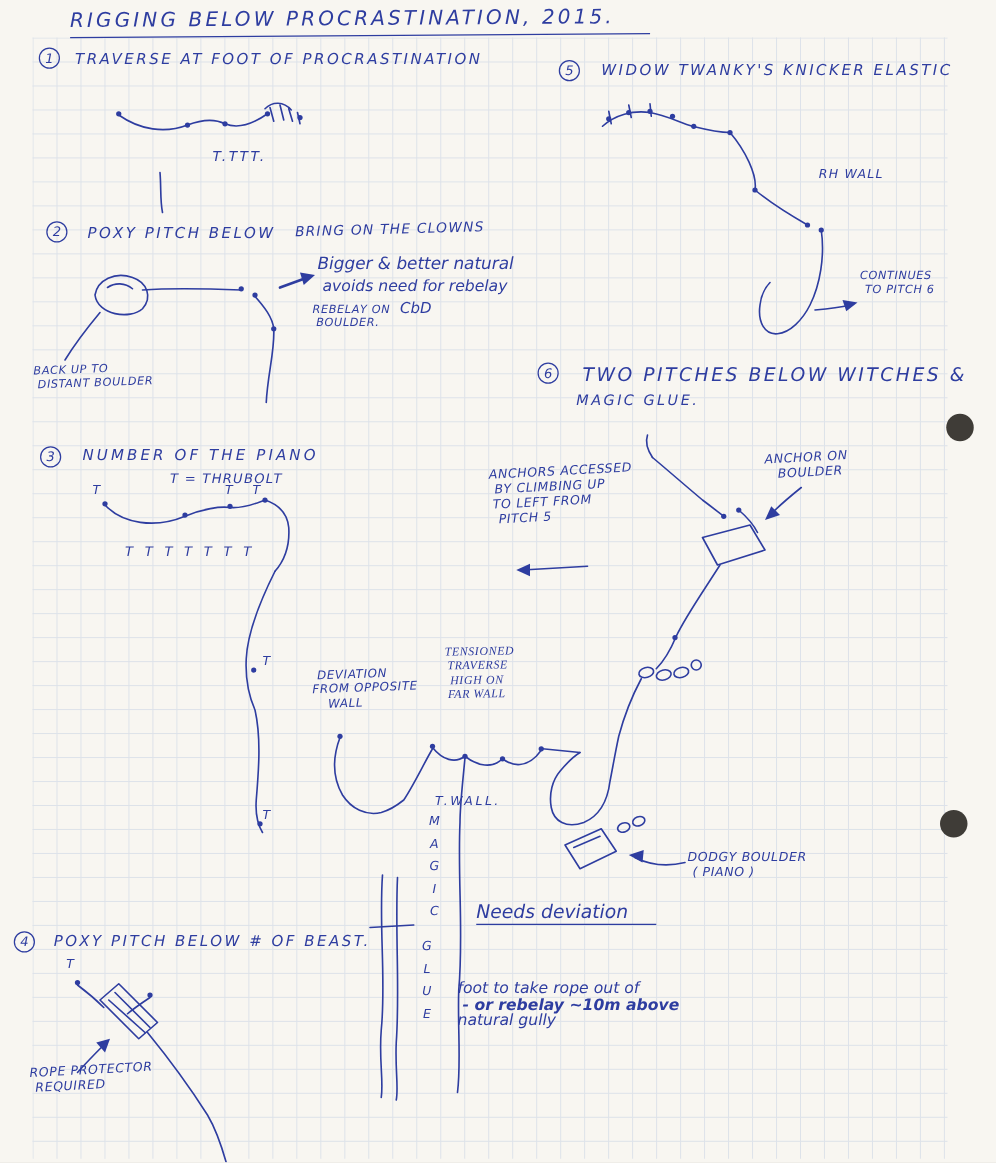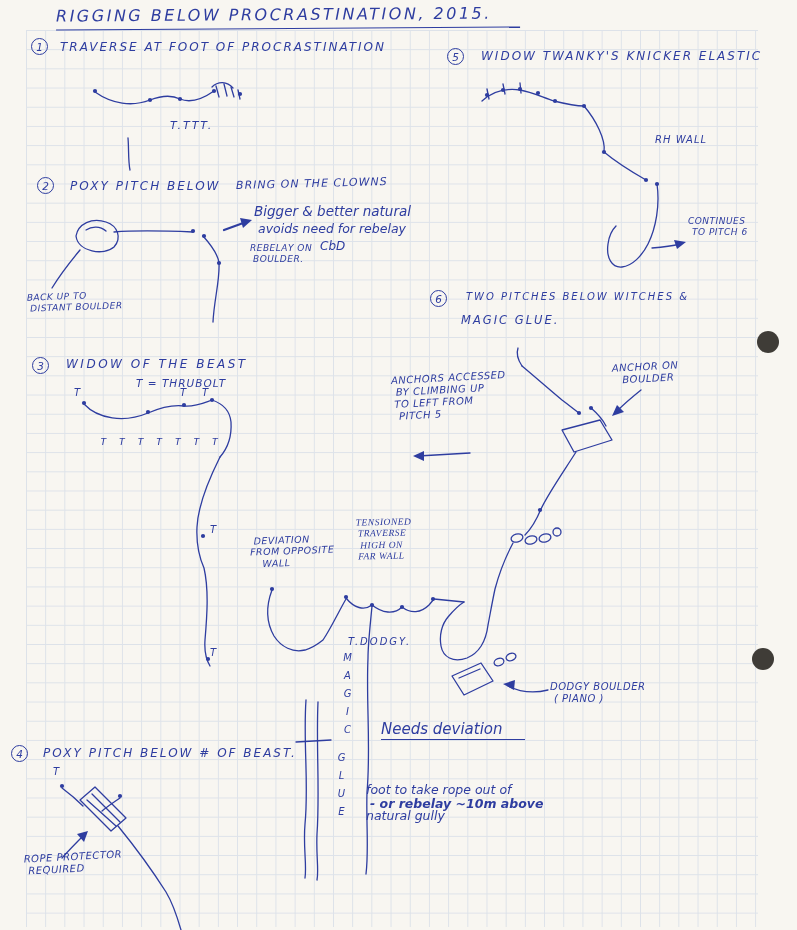--- a/index.html
+++ b/index.html
@@ -158,30 +158,30 @@
   <div class="hw" style="left:250px; top:243px; font-size:9px; letter-spacing:0.5px;">
     <div>REBELAY ON</div>
     <div style="margin-left:3px;">BOULDER.</div>
   </div>
   <div class="hw" style="left:27px; top:291px; font-size:9px; letter-spacing:0.5px; transform:rotate(-2deg);">
     <div>BACK UP TO</div>
     <div style="margin-left:3px;">DISTANT BOULDER</div>
   </div>
 
   <div class="circ" style="left:430px; top:290px;">6</div>
-  <div class="hw" style="left:466px; top:291px; font-size:10px; letter-spacing:2px;">TWO PITCHES BELOW WITCHES &amp;</div>
+  <div class="hw" style="left:466px; top:291px; font-size:15px; letter-spacing:2px;">TWO PITCHES BELOW WITCHES &amp;</div>
   <div class="hw" style="left:461px; top:314px; font-size:11.5px; letter-spacing:2px;">MAGIC GLUE.</div>
 
   <div class="circ" style="left:32px; top:357px;">3</div>
-  <div class="hw" style="left:66px; top:357px; font-size:12px; letter-spacing:2.5px;">WIDOW OF THE BEAST</div>
+  <div class="hw" style="left:66px; top:357px; font-size:12px; letter-spacing:2.5px;">NUMBER OF THE PIANO</div>
   <div class="hw" style="left:136px; top:377px; font-size:10.5px; letter-spacing:1px;">T = THRUBOLT</div>
   <div class="hw" style="left:74px; top:387px; font-size:10px;">T</div>
   <div class="hw" style="left:180px; top:387px; font-size:10px;">T</div>
   <div class="hw" style="left:202px; top:387px; font-size:10px;">T</div>
-  <div class="hw" style="left:100px; top:436px; font-size:10.5px; letter-spacing:3px;font-family:Liberation Mono, monospace;">T T T T T T T</div>
+  <div class="hw" style="left:100px; top:436px; font-size:10.5px; letter-spacing:3px;">T T T T T T T</div>
   <div class="hw" style="left:210px; top:524px; font-size:10px;">T</div>
   <div class="hw" style="left:210px; top:647px; font-size:10px;">T</div>
 
   <div class="hw" style="left:392px; top:372px; font-size:10px; letter-spacing:0.5px; transform:rotate(-3deg);">
     <div>ANCHORS ACCESSED</div>
     <div style="margin-left:4px;">BY CLIMBING UP</div>
     <div style="margin-left:2px;">TO LEFT FROM</div>
     <div style="margin-left:6px;">PITCH 5</div>
   </div>
   <div class="hw" style="left:612px; top:361px; font-size:10px; letter-spacing:0.5px; transform:rotate(-3deg);">
@@ -192,21 +192,21 @@
     <div>DEVIATION</div>
     <div style="margin-left:-4px;">FROM OPPOSITE</div>
     <div style="margin-left:8px;">WALL</div>
   </div>
   <div class="hw" style="left:356px; top:517px; font-size:9.5px; letter-spacing:0.5px; transform:rotate(-1deg);font-family:Liberation Serif, serif;">
     <div>TENSIONED</div>
     <div style="margin-left:2px;">TRAVERSE</div>
     <div style="margin-left:4px;">HIGH ON</div>
     <div style="margin-left:2px;">FAR WALL</div>
   </div>
-  <div class="hw" style="left:348px; top:636px; font-size:10px; letter-spacing:2px;">T.DODGY.</div>
+  <div class="hw" style="left:348px; top:636px; font-size:10px; letter-spacing:2px;">T.WALL.</div>
   <div class="hw vert" style="left:341px; top:652px; font-size:10px;">MAGIC</div>
   <div class="hw vert" style="left:335px; top:752px; font-size:10px;">GLUE</div>
   <div class="hw" style="left:550px; top:681px; font-size:10px; letter-spacing:0.5px;">
     <div>DODGY BOULDER</div>
     <div style="margin-left:4px;">( PIANO )</div>
   </div>
   <div class="hw uline" style="left:381px; top:720px; font-size:15px; padding-right:22px; padding-bottom:1px;">Needs deviation</div>
   <div class="hw" style="left:370px; top:796px; font-size:12.5px;font-weight:bold;">- or rebelay ~10m above</div>
   <div class="hw" style="left:366px; top:782px; font-size:12.5px;">foot to take rope out of</div>
   <div class="hw" style="left:366px; top:808px; font-size:12.5px;">natural gully</div>

